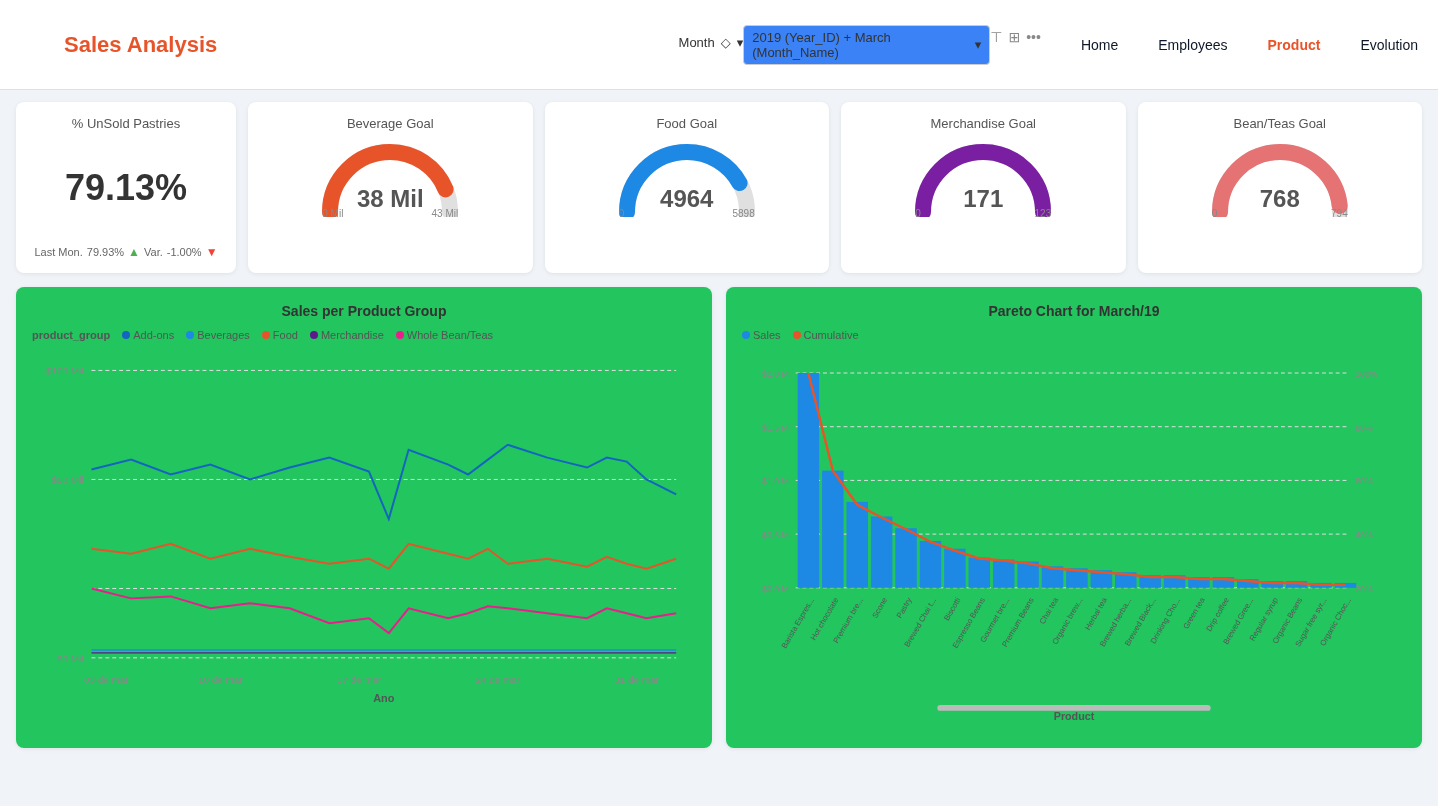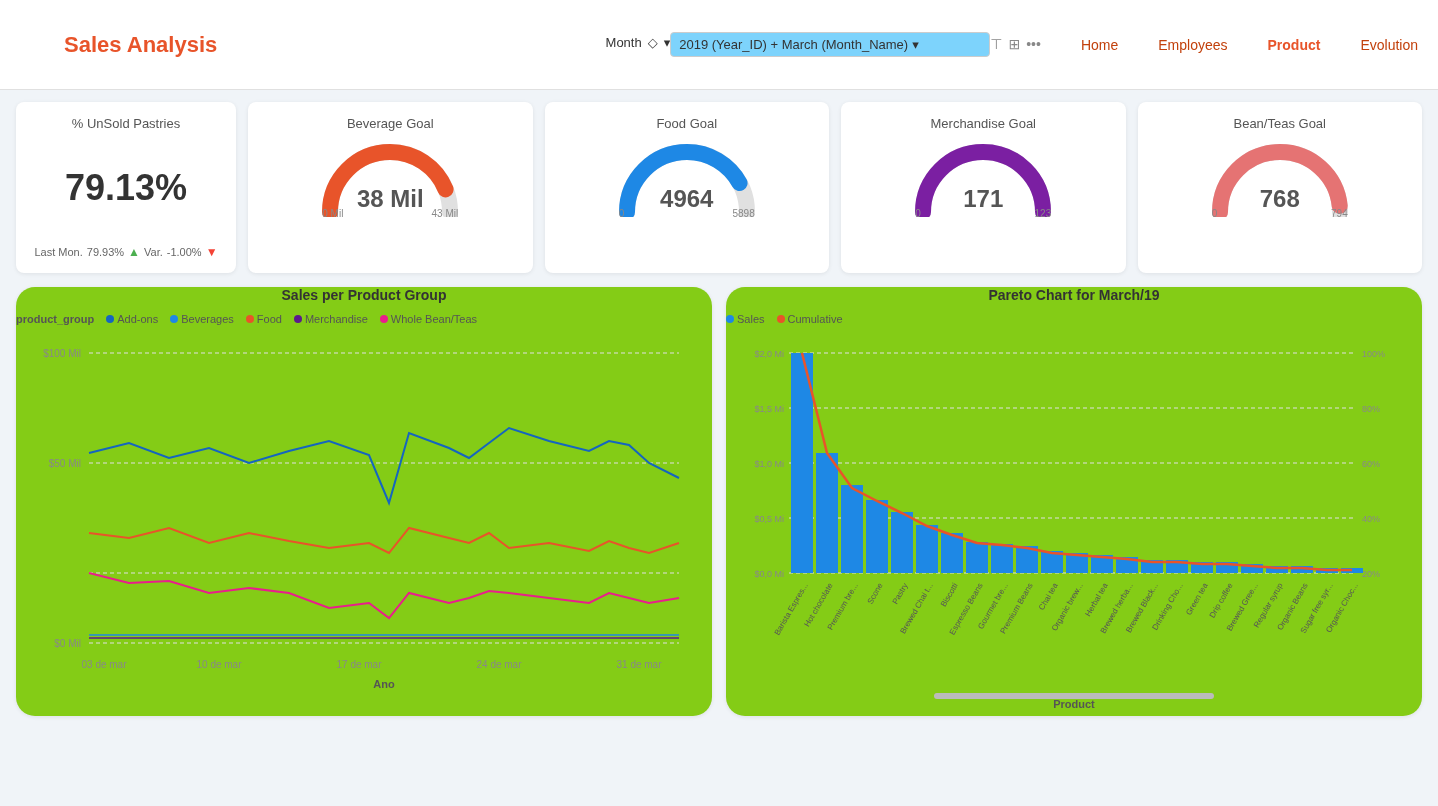--- a/index.html
+++ b/index.html
@@ -1,25 +1,25 @@
 <!DOCTYPE html>
 <html><head>
   <meta charset="utf-8">
   <style>
     * { box-sizing: border-box; margin: 0; padding: 0; }
     body { font-family: 'Segoe UI', Arial, sans-serif; background: #f0f4f8; font-size: 13px; color: #333; }
 
     .header { display: flex; align-items: center; background: #fff; padding: 8px 20px; border-bottom: 1px solid #e0e0e0; height: 90px; }
     .logo { font-size: 22px; font-weight: 700; color: #e8542a; margin-right: auto; white-space: nowrap; margin-left: 44px; }
     .filter-area { display: flex; margin-right: 40px; }
-    .filter-dropdown { border: 1px solid #ccc; border-radius: 4px; padding: 4px 8px; font-size: 13px; display: flex; align-items: center; gap: 4px; background: #7dd3fc; width: 320px; }
+    .filter-dropdown { border: 1px solid #ccc; border-radius: 4px; padding: 4px 8px; font-size: 13px; display: flex; align-items: center; gap: 18px; background: #3b82f6; width: 247px; }
     .filter-label { font-size: 13px; color: #333; display: flex; align-items: center; gap: 6px; margin-bottom: 4px; }
     .filter-icons { display: flex; gap: 6px; margin-top: 4px; color: #888; font-size: 14px; }
     .nav { display: flex; gap: 40px; align-items: center; }
-    .nav-item { font-size: 14px; color: #c2410c; cursor: pointer; }
+    .nav-item { font-size: 14px; color: #0f172a; cursor: pointer; }
     .nav-item.active { color: #e8542a; font-weight: 600; }
 
     .main { padding: 12px 16px; }
 
     .top-cards { display: grid; grid-template-columns: 220px 1fr 1fr 1fr 1fr; gap: 12px; margin-bottom: 14px; }
 
     .card { background: #fff; border-radius: 8px; padding: 14px 16px; box-shadow: 0 1px 4px rgba(0,0,0,0.08); }
 
     .unsold-card { display: flex; flex-direction: column; justify-content: center; gap: 28px; }
     .unsold-title { font-size: 13px; color: #555; text-align: center; margin-bottom: 8px; }
@@ -29,21 +29,21 @@
     .arrow-down { color: #f44336; font-size: 12px; }
 
     .gauge-card { text-align: center; }
     .gauge-title { font-size: 13px; color: #555; margin-bottom: 6px; }
     .gauge-wrap { position: relative; width: 140px; height: 80px; margin: 0 auto; }
     .gauge-value { position: absolute; bottom: 4px; left: 50%; transform: translateX(-50%); font-size: 24px; font-weight: 700; color: #555; white-space: nowrap; }
     .gauge-min { position: absolute; bottom: -2px; left: 2px; font-size: 10px; color: #888; }
     .gauge-max { position: absolute; bottom: -2px; right: 2px; font-size: 10px; color: #888; }
 
     .bottom-charts { display: grid; grid-template-columns: 1fr 1fr; gap: 14px; }
-    .chart-card { background: #84cc16; border-radius: 19px; box-shadow: 0 1px 4px rgba(0,0,0,0.08); }
+    .chart-card { background: #22c55e; border-radius: 8px; padding: 16px; box-shadow: 0 1px 4px rgba(0,0,0,0.08); }
     .chart-title { font-size: 14px; font-weight: 600; text-align: center; margin-bottom: 10px; }
     .chart-subtitle { font-size: 11px; color: #555; margin-bottom: 8px; display: flex; gap: 12px; align-items: center; flex-wrap: wrap; }
     .legend-item { display: flex; align-items: center; gap: 3px; font-size: 11px; }
     .dot { width: 8px; height: 8px; border-radius: 50%; }
 
     svg text { font-family: 'Segoe UI', Arial, sans-serif; }
   </style>
 </head>
 <body>
 

